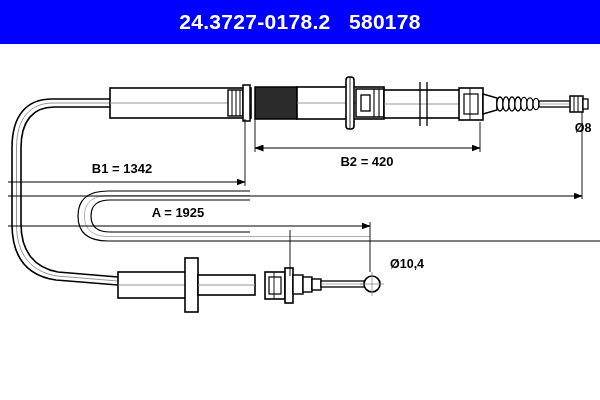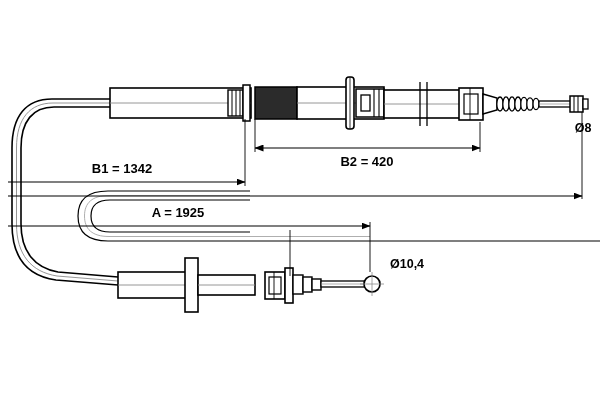--- a/index.html
+++ b/index.html
@@ -57,20 +57,23 @@
     font-weight: bold;
     font-size: 12.5px;
     fill: #000000;
   }
 </style>
 </head>
 <body>
 
 <div id="page">
 
+  <div id="header-bar">
+    <span id="header-text">24.3727-0178.2   580178</span>
+  </div>
 
   <div id="drawing-area">
     <svg class="draw" width="600" height="356" viewBox="0 0 600 356" xmlns="http://www.w3.org/2000/svg">
 
       <defs>
         <marker id="arrR" markerWidth="9" markerHeight="7" refX="8.5" refY="3.5" orient="auto" markerUnits="userSpaceOnUse">
           <path d="M0,0 L9,3.5 L0,7 Z" fill="#000000"></path>
         </marker>
         <marker id="arrL" markerWidth="9" markerHeight="7" refX="0.5" refY="3.5" orient="auto" markerUnits="userSpaceOnUse">
           <path d="M9,0 L0,3.5 L9,7 Z" fill="#000000"></path>

